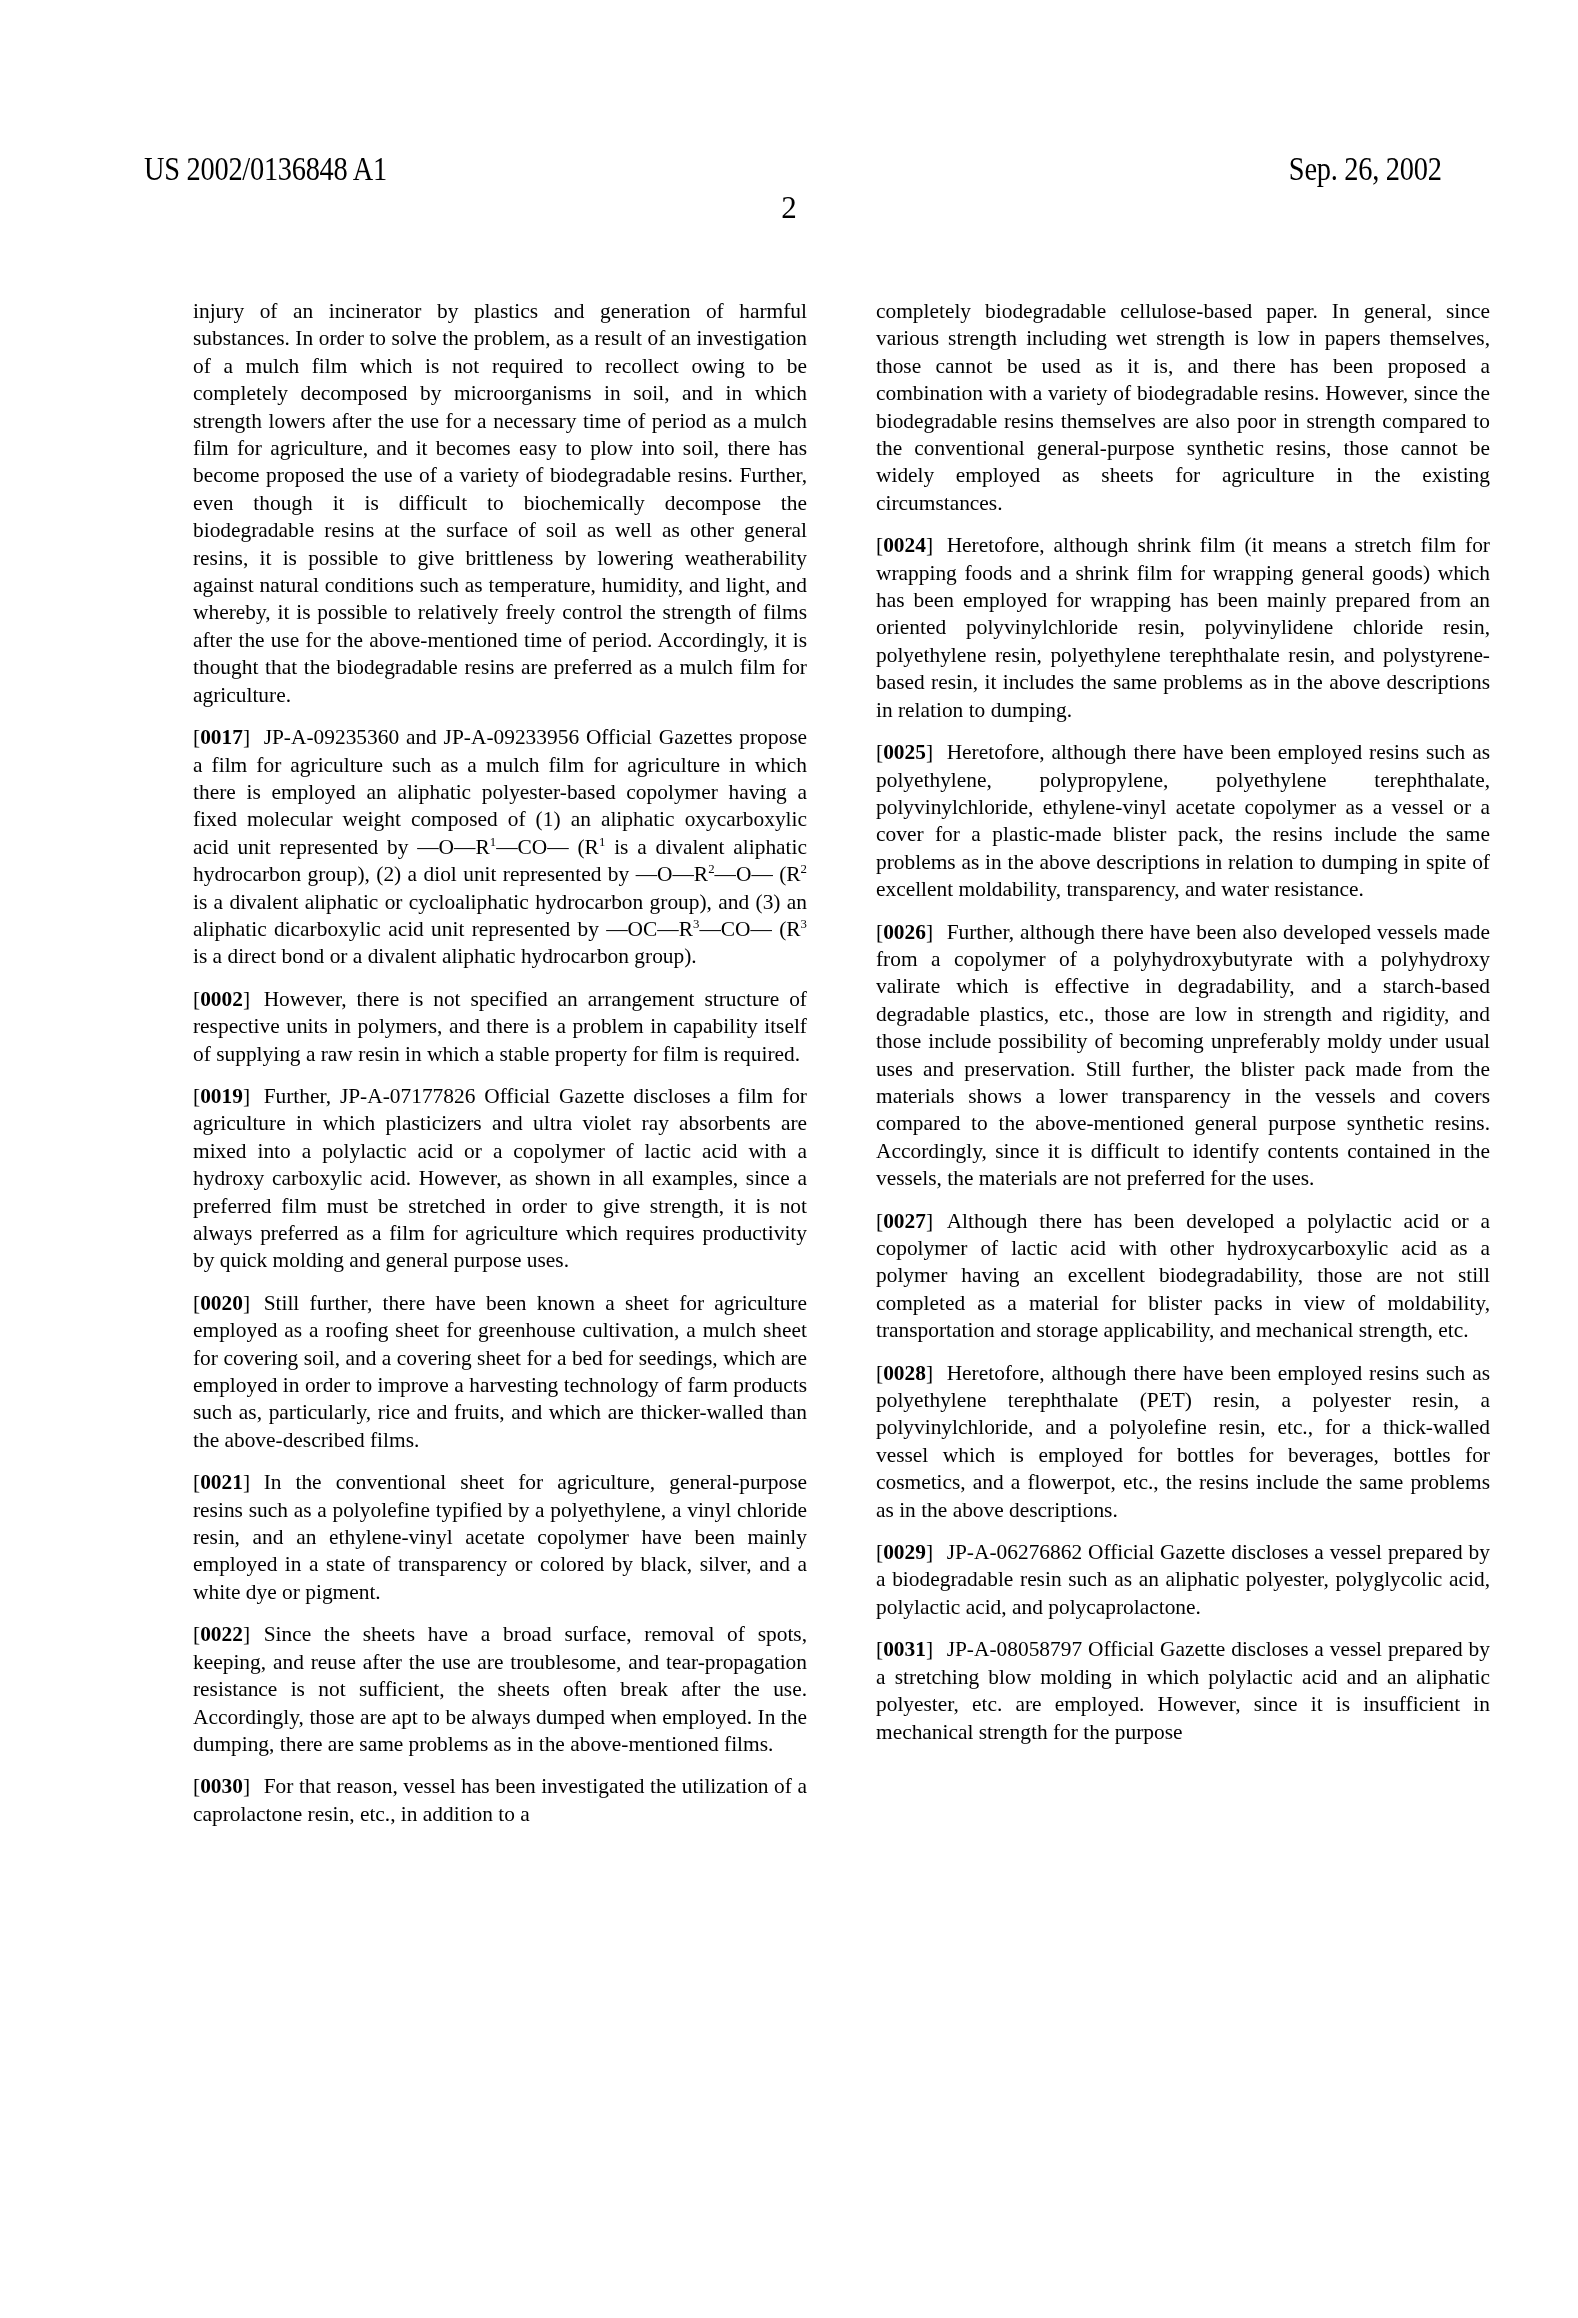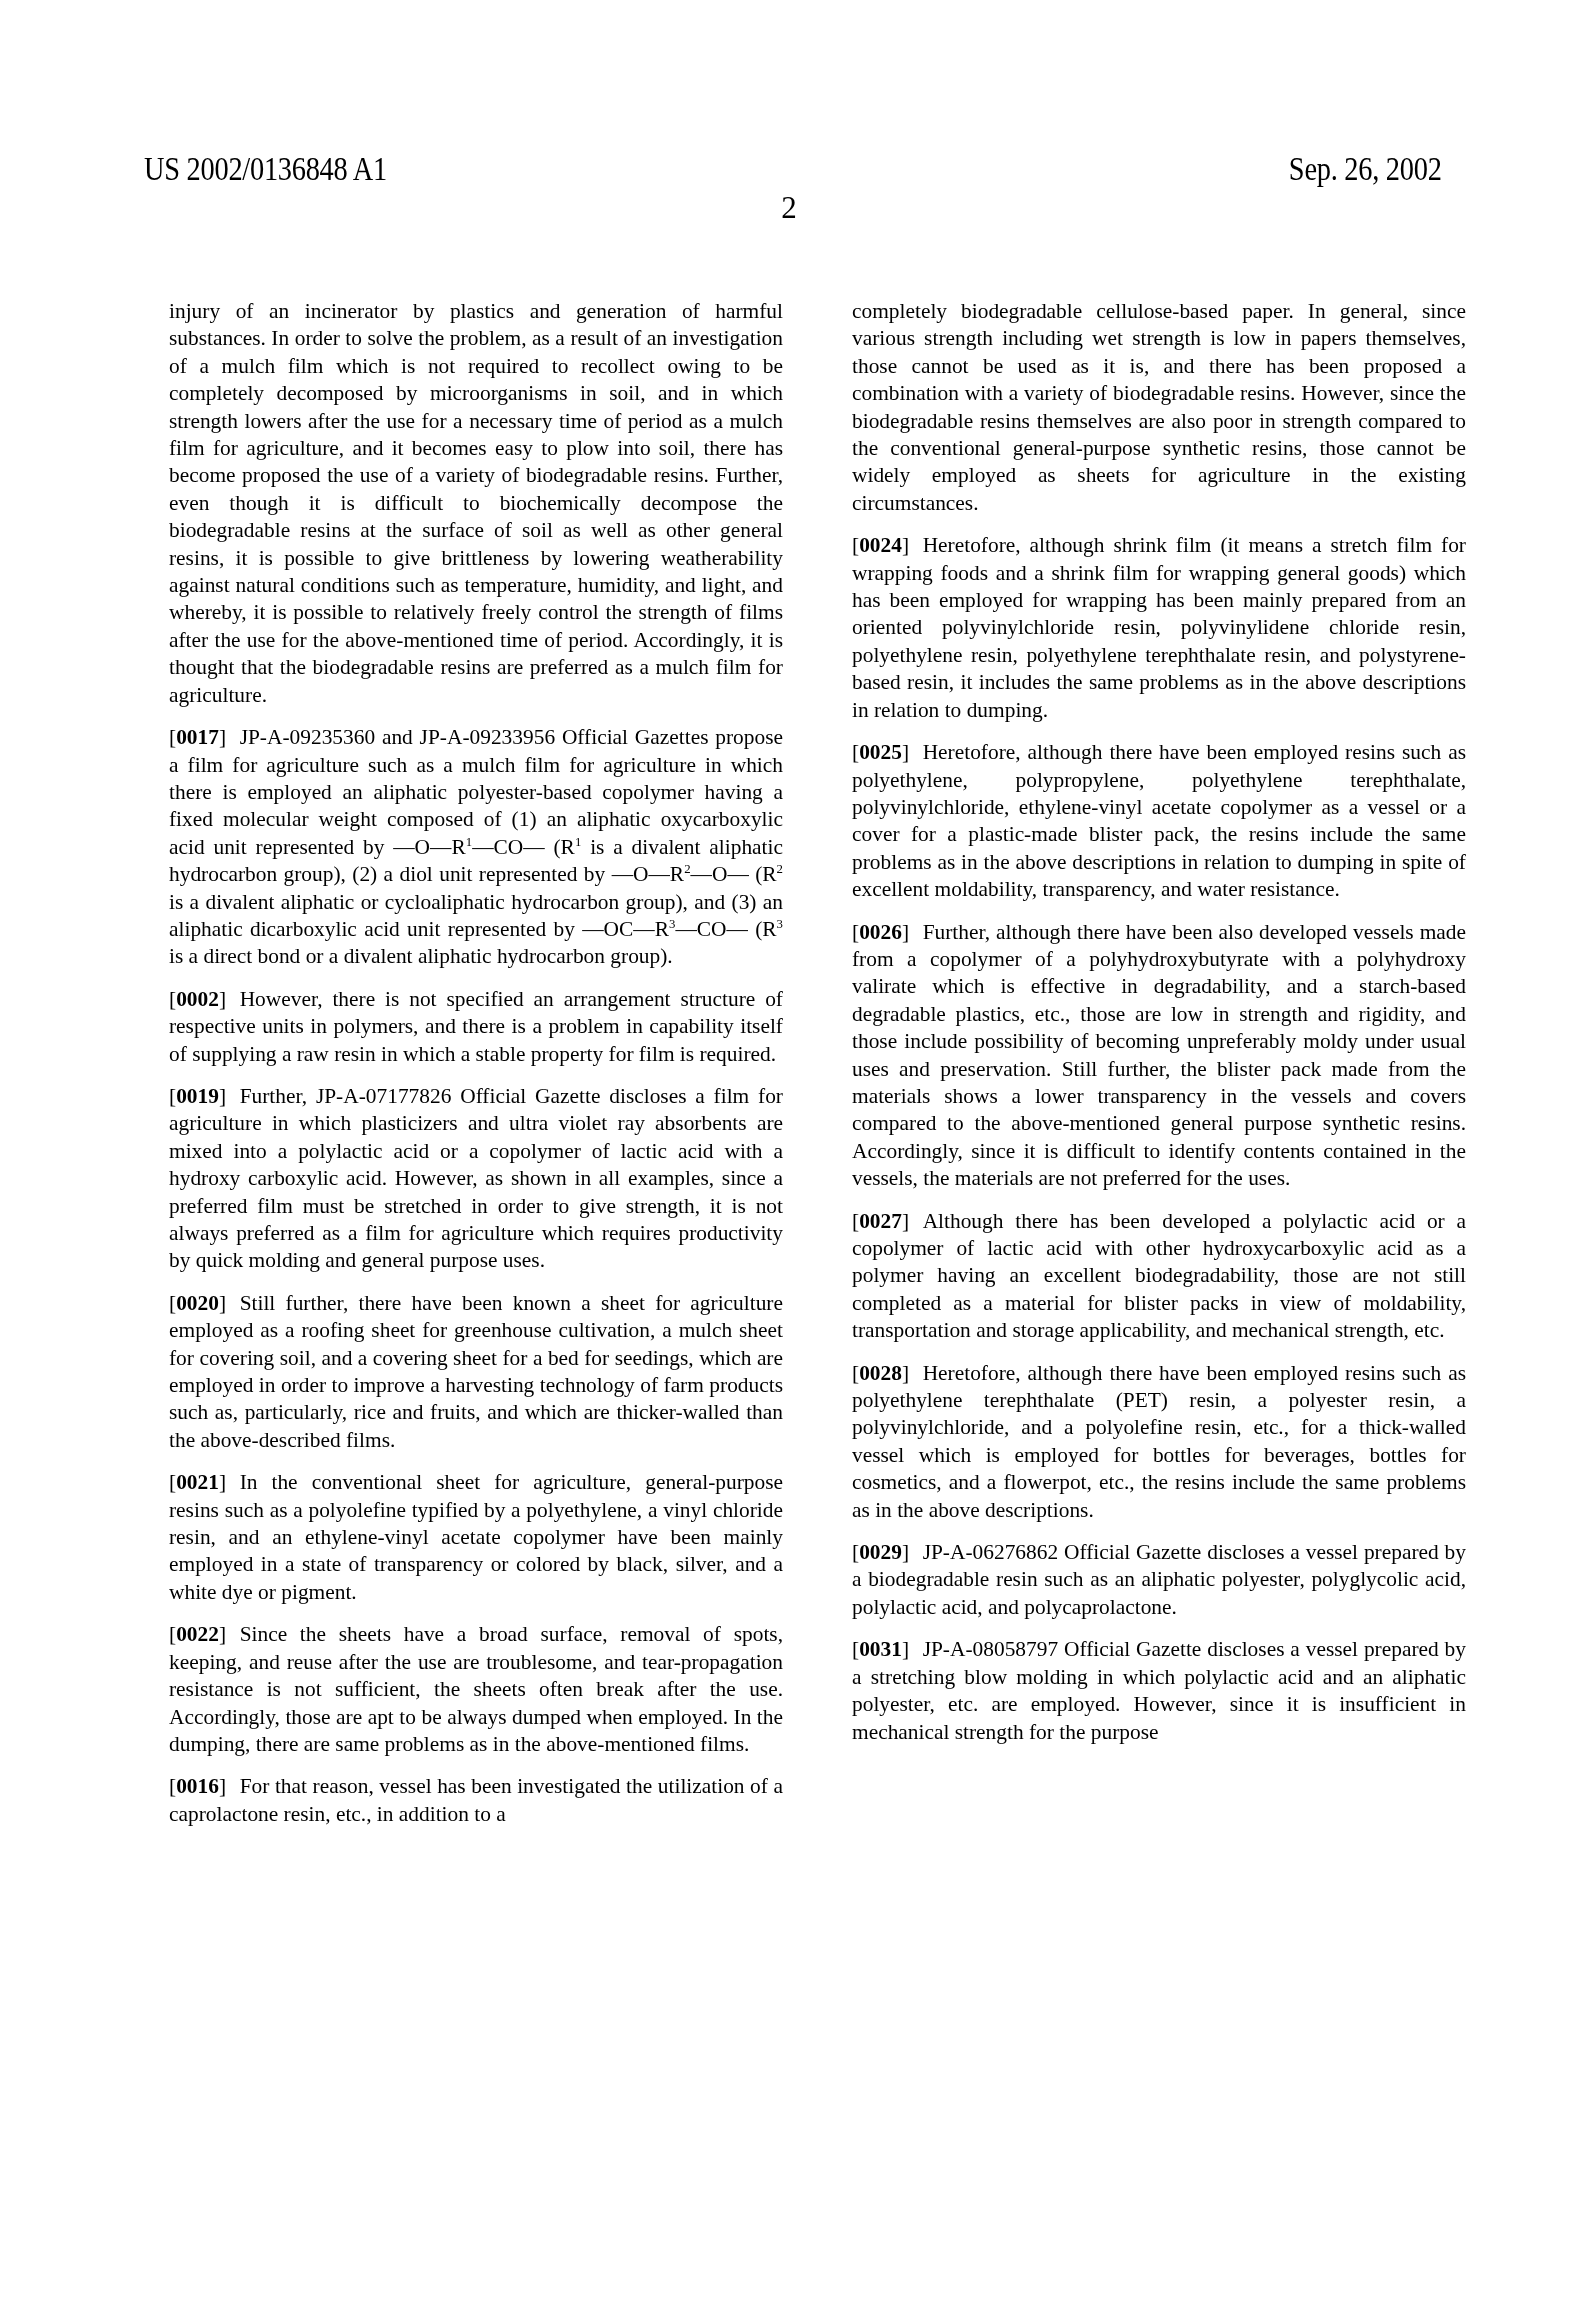--- a/index.html
+++ b/index.html
@@ -18,20 +18,21 @@
     transform: scaleX(0.86); transform-origin: right top;
   }
   .page-num {
     position: absolute; left: 0; width: 1578px; top: 190px; text-align: center;
     font-size: 31px;
   }
   .col {
     position: absolute; top: 298px; width: 614px;
     font-size: 21.4px; line-height: 27.4px; text-align: justify;
     hyphens: manual;
+    margin-left: 24px;
   }
   .col-left { left: 169px; }
   .col-right { left: 852px; top: 298px; }
   .para { margin: 0 0 15px 0; }
   .para:last-child { margin-bottom: 0; }
   .pnum { font-weight: bold; }
   .pnum .br { font-weight: normal; }
   .pgap { display: inline-block; width: 13.6px; }
   sup { font-size: 60%; line-height: 0; vertical-align: 0.6em; }
 </style>
@@ -44,21 +45,21 @@
   <div class="page-num">2</div>
 
   <div class="col col-left">
       <p class="para"><span>injury of an incinerator by plastics and generation of harmful substances. In order to solve the problem, as a result of an investigation of a mulch film which is not required to recollect owing to be completely decomposed by microor­ganisms in soil, and in which strength lowers after the use for a necessary time of period as a mulch film for agriculture, and it becomes easy to plow into soil, there has become proposed the use of a variety of biodegradable resins. Further, even though it is difficult to biochemically decom­pose the biodegradable resins at the surface of soil as well as other general resins, it is possible to give brittleness by lowering weatherability against natural conditions such as temperature, humidity, and light, and whereby, it is possible to relatively freely control the strength of films after the use for the above-mentioned time of period. Accordingly, it is thought that the biodegradable resins are preferred as a mulch film for agriculture.</span></p>
       <p class="para"><span class="pnum"><span class="br">[</span><span>0017</span><span class="br">]</span></span><span class="pgap"></span><span>JP-A-09235360 and JP-A-09233956 Official Gazettes propose a film for agriculture such as a mulch film for agriculture in which there is employed an aliphatic polyester-based copolymer having a fixed molecular weight composed of (1) an aliphatic oxycarboxylic acid unit rep­resented by —O—R<sup>1</sup>—CO— (R<sup>1</sup> is a divalent aliphatic hydrocarbon group), (2) a diol unit represented by —O—R<sup>2</sup>—O— (R<sup>2</sup> is a divalent aliphatic or cycloaliphatic hydrocarbon group), and (3) an aliphatic dicarboxylic acid unit represented by —OC—R<sup>3</sup>—CO— (R<sup>3</sup> is a direct bond or a divalent aliphatic hydrocarbon group).</span></p>
       <p class="para"><span class="pnum"><span class="br">[</span><span>0002</span><span class="br">]</span></span><span class="pgap"></span><span>However, there is not specified an arrangement structure of respective units in polymers, and there is a problem in capability itself of supplying a raw resin in which a stable property for film is required.</span></p>
       <p class="para"><span class="pnum"><span class="br">[</span><span>0019</span><span class="br">]</span></span><span class="pgap"></span><span>Further, JP-A-07177826 Official Gazette discloses a film for agriculture in which plasticizers and ultra violet ray absorbents are mixed into a polylactic acid or a copoly­mer of lactic acid with a hydroxy carboxylic acid. However, as shown in all examples, since a preferred film must be stretched in order to give strength, it is not always preferred as a film for agriculture which requires productivity by quick molding and general purpose uses.</span></p>
       <p class="para"><span class="pnum"><span class="br">[</span><span>0020</span><span class="br">]</span></span><span class="pgap"></span><span>Still further, there have been known a sheet for agriculture employed as a roofing sheet for greenhouse cultivation, a mulch sheet for covering soil, and a covering sheet for a bed for seedings, which are employed in order to improve a harvesting technology of farm products such as, particularly, rice and fruits, and which are thicker-walled than the above-described films.</span></p>
       <p class="para"><span class="pnum"><span class="br">[</span><span>0021</span><span class="br">]</span></span><span class="pgap"></span><span>In the conventional sheet for agriculture, general-purpose resins such as a polyolefine typified by a polyeth­ylene, a vinyl chloride resin, and an ethylene-vinyl acetate copolymer have been mainly employed in a state of trans­parency or colored by black, silver, and a white dye or pigment.</span></p>
       <p class="para"><span class="pnum"><span class="br">[</span><span>0022</span><span class="br">]</span></span><span class="pgap"></span><span>Since the sheets have a broad surface, removal of spots, keeping, and reuse after the use are troublesome, and tear-propagation resistance is not sufficient, the sheets often break after the use. Accordingly, those are apt to be always dumped when employed. In the dumping, there are same problems as in the above-mentioned films.</span></p>
-      <p class="para"><span class="pnum"><span class="br">[</span><span>0016</span><span class="br">]</span></span><span class="pgap"></span><span>For that reason, vessel has been investigated the utilization of a caprolactone resin, etc., in addition to a</span></p>
+      <p class="para"><span class="pnum"><span class="br">[</span><span>0030</span><span class="br">]</span></span><span class="pgap"></span><span>For that reason, vessel has been investigated the utilization of a caprolactone resin, etc., in addition to a</span></p>
     </div>
   <div class="col col-right">
       <p class="para"><span>completely biodegradable cellulose-based paper. In general, since various strength including wet strength is low in papers themselves, those cannot be used as it is, and there has been proposed a combination with a variety of biode­gradable resins. However, since the biodegradable resins themselves are also poor in strength compared to the con­ventional general-purpose synthetic resins, those cannot be widely employed as sheets for agriculture in the existing circumstances.</span></p>
       <p class="para"><span class="pnum"><span class="br">[</span><span>0024</span><span class="br">]</span></span><span class="pgap"></span><span>Heretofore, although shrink film (it means a stretch film for wrapping foods and a shrink film for wrapping general goods) which has been employed for wrapping has been mainly prepared from an oriented polyvinylchloride resin, polyvinylidene chloride resin, polyethylene resin, polyethylene terephthalate resin, and polystyrene-based resin, it includes the same problems as in the above descrip­tions in relation to dumping.</span></p>
       <p class="para"><span class="pnum"><span class="br">[</span><span>0025</span><span class="br">]</span></span><span class="pgap"></span><span>Heretofore, although there have been employed resins such as polyethylene, polypropylene, polyethylene terephthalate, polyvinylchloride, ethylene-vinyl acetate copolymer as a vessel or a cover for a plastic-made blister pack, the resins include the same problems as in the above descriptions in relation to dumping in spite of excellent moldability, transparency, and water resistance.</span></p>
       <p class="para"><span class="pnum"><span class="br">[</span><span>0026</span><span class="br">]</span></span><span class="pgap"></span><span>Further, although there have been also developed vessels made from a copolymer of a polyhydroxybutyrate with a polyhydroxy valirate which is effective in degrad­ability, and a starch-based degradable plastics, etc., those are low in strength and rigidity, and those include possibility of becoming unpreferably moldy under usual uses and preser­vation. Still further, the blister pack made from the materials shows a lower transparency in the vessels and covers compared to the above-mentioned general purpose synthetic resins. Accordingly, since it is difficult to identify contents contained in the vessels, the materials are not preferred for the uses.</span></p>
       <p class="para"><span class="pnum"><span class="br">[</span><span>0027</span><span class="br">]</span></span><span class="pgap"></span><span>Although there has been developed a polylactic acid or a copolymer of lactic acid with other hydroxycar­boxylic acid as a polymer having an excellent biodegrad­ability, those are not still completed as a material for blister packs in view of moldability, transportation and storage applicability, and mechanical strength, etc.</span></p>
       <p class="para"><span class="pnum"><span class="br">[</span><span>0028</span><span class="br">]</span></span><span class="pgap"></span><span>Heretofore, although there have been employed resins such as polyethylene terephthalate (PET) resin, a polyester resin, a polyvinylchloride, and a polyolefine resin, etc., for a thick-walled vessel which is employed for bottles for beverages, bottles for cosmetics, and a flowerpot, etc., the resins include the same problems as in the above descriptions.</span></p>
       <p class="para"><span class="pnum"><span class="br">[</span><span>0029</span><span class="br">]</span></span><span class="pgap"></span><span>JP-A-06276862 Official Gazette discloses a vessel prepared by a biodegradable resin such as an aliphatic polyester, polyglycolic acid, polylactic acid, and polycapro­lactone.</span></p>
       <p class="para"><span class="pnum"><span class="br">[</span><span>0031</span><span class="br">]</span></span><span class="pgap"></span><span>JP-A-08058797 Official Gazette discloses a vessel prepared by a stretching blow molding in which polylactic acid and an aliphatic polyester, etc. are employed. However, since it is insufficient in mechanical strength for the purpose</span></p>

